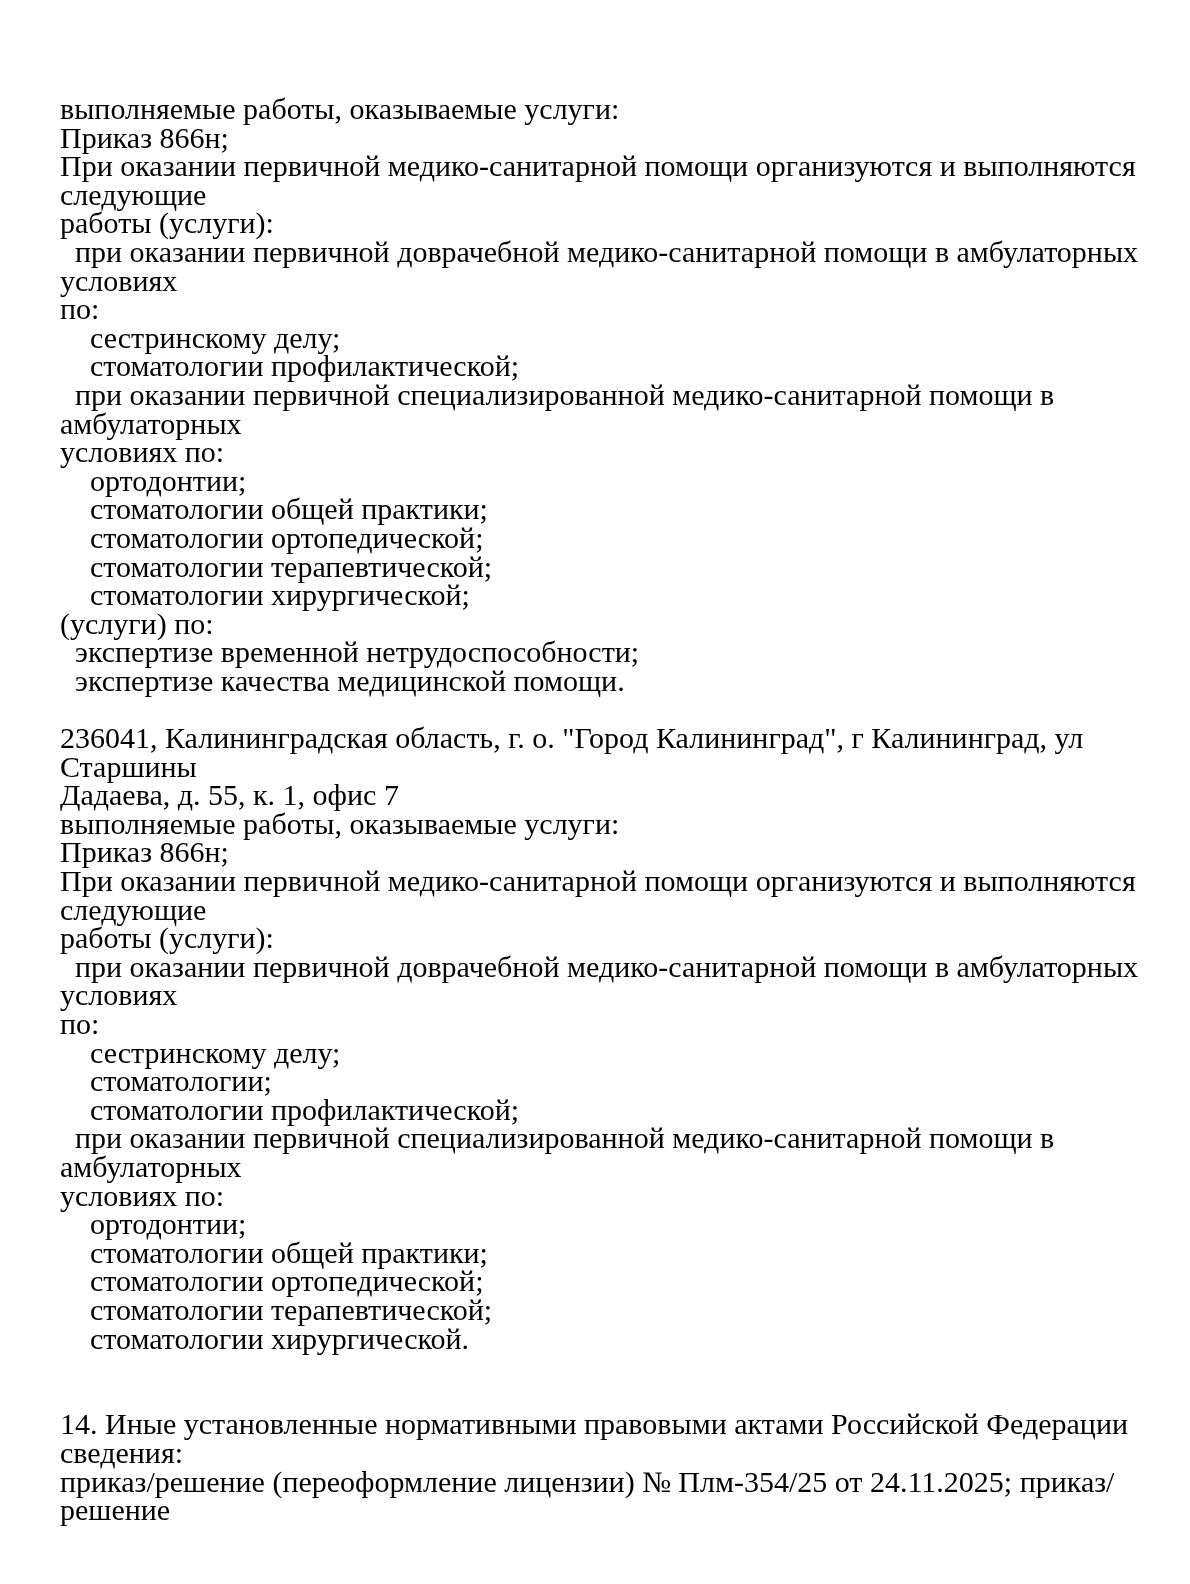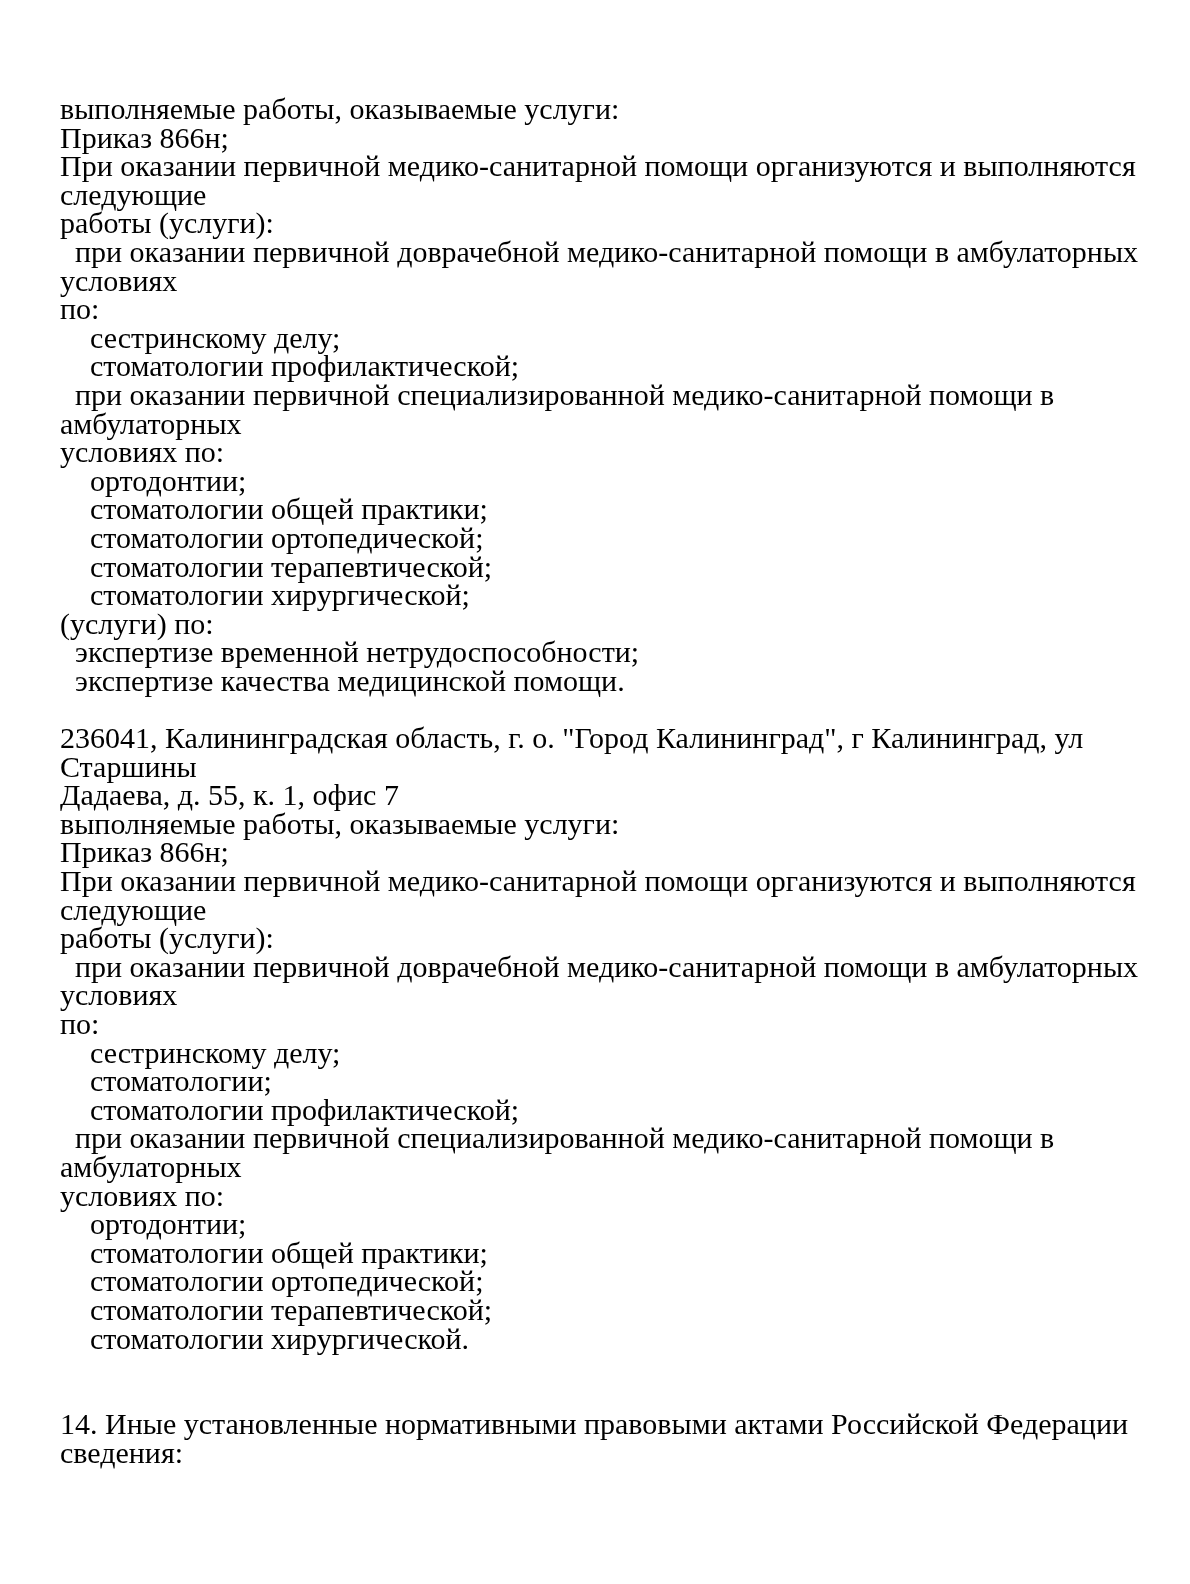--- a/index.html
+++ b/index.html
@@ -72,14 +72,15 @@
       <div class="line">  при оказании первичной специализированной медико-санитарной помощи в амбулаторных</div>
       <div class="line">условиях по:</div>
       <div class="line">    ортодонтии;</div>
       <div class="line">    стоматологии общей практики;</div>
       <div class="line">    стоматологии ортопедической;</div>
       <div class="line">    стоматологии терапевтической;</div>
       <div class="line">    стоматологии хирургической.</div>
       <div class="line"></div>
       <div class="line"></div>
       <div class="line">14. Иные установленные нормативными правовыми актами Российской Федерации сведения:</div>
+      <div class="line">приказ/решение (переоформление лицензии) № Плм-354/25 от 24.11.2025; приказ/решение</div>
     </div>
 </div>
 
 </body></html>

